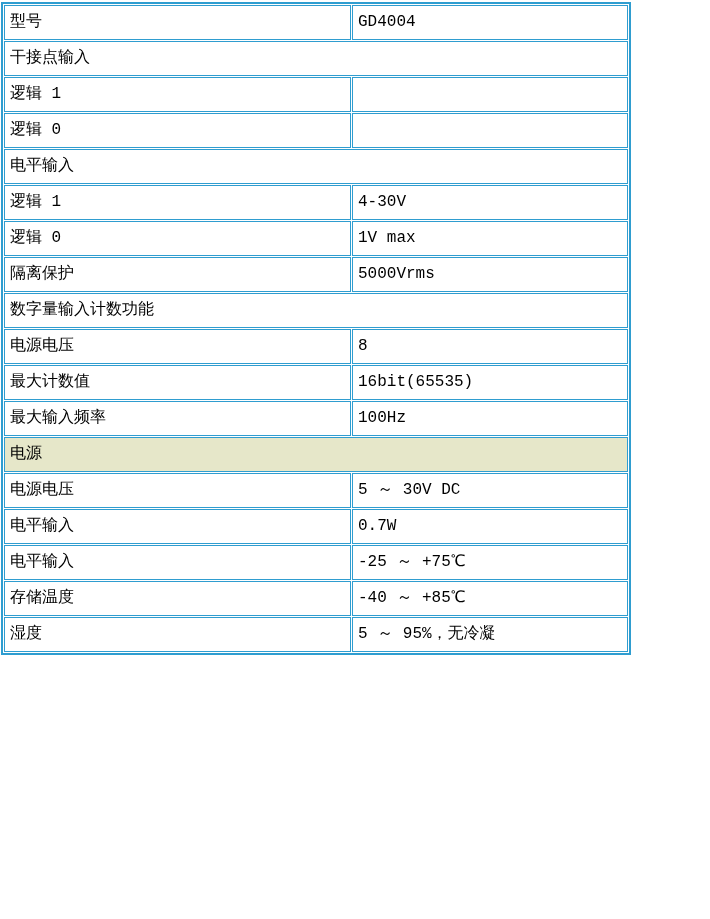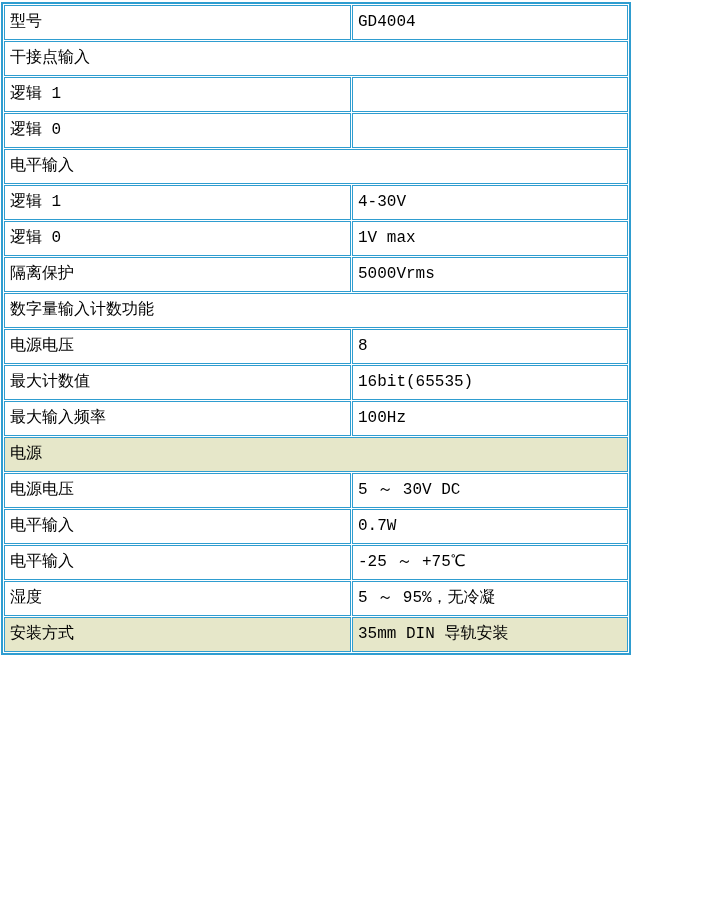--- a/index.html
+++ b/index.html
@@ -106,22 +106,22 @@
         </tr>
         <tr>
           <td>电平输入</td>
           <td>0.7W</td>
         </tr>
         <tr>
           <td>电平输入</td>
           <td>-25 ～ +75℃</td>
         </tr>
         <tr>
+          <td>存储温度</td>
+          <td>-40 ～ +85℃</td>
+        </tr>
+        <tr>
           <td>湿度</td>
           <td>5 ～ 95%，无冷凝</td>
-        </tr>
-        <tr>
-          <td class="section">安装方式</td>
-          <td class="section">35mm DIN 导轨安装</td>
         </tr>
       </tbody>
   </table>
 </div>
 
 </body></html>

